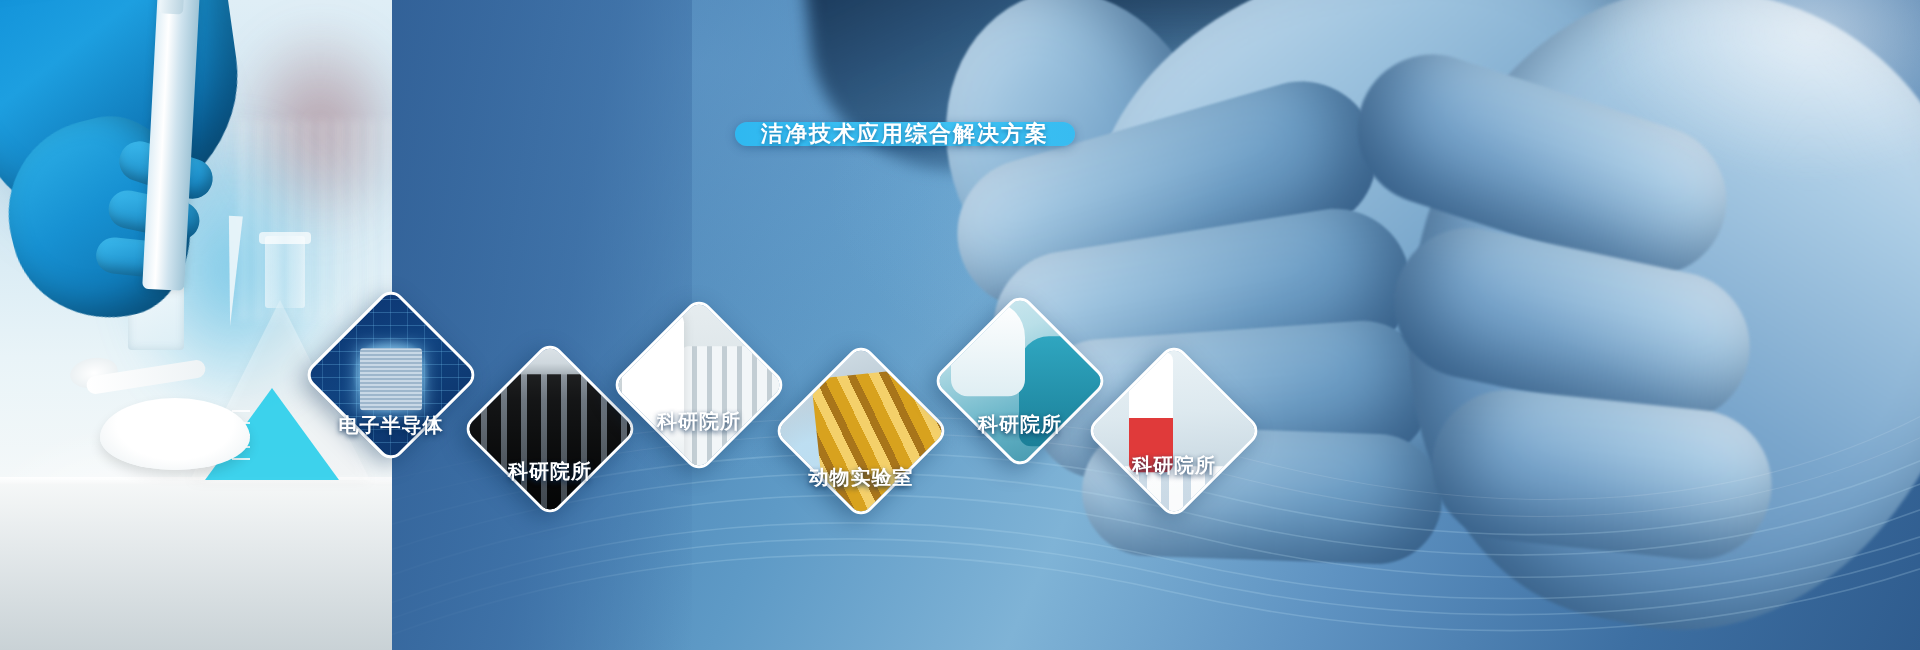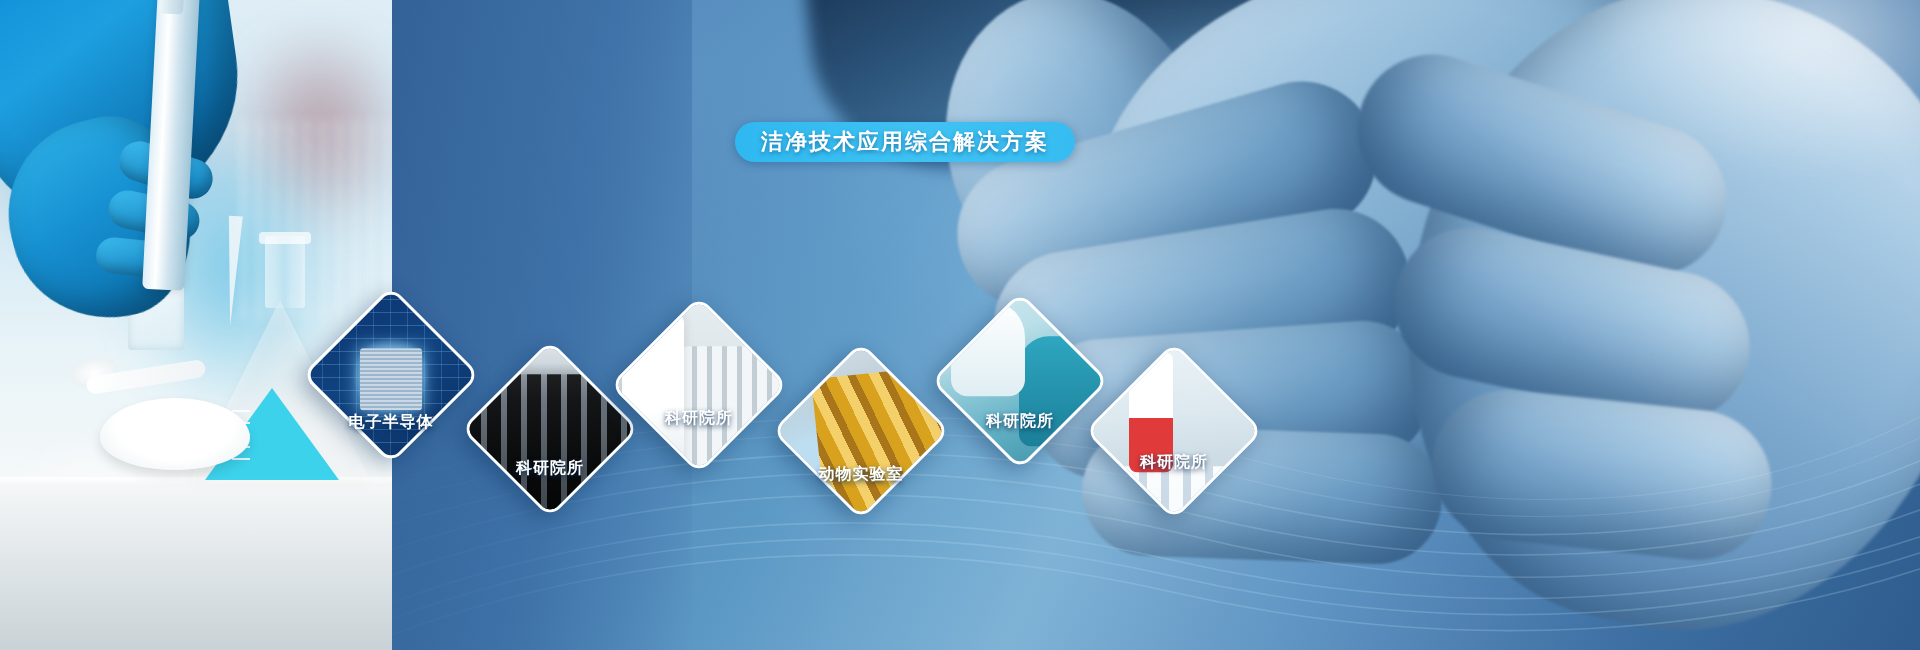--- a/index.html
+++ b/index.html
@@ -117,21 +117,21 @@
     background:radial-gradient(ellipse at 60% 30%, rgba(255,255,255,.55) 0%, rgba(255,255,255,0) 62%);
     filter:blur(10px); }
   
   .flow { position:absolute; left:0; bottom:0; width:1528px; height:340px; opacity:.5; }
 
   
   .blue-wedge { position:absolute; left:392px; top:0; width:300px; height:650px;
     background:linear-gradient(100deg,rgba(48,95,150,.92) 0%,rgba(58,108,163,.80) 55%,rgba(70,125,180,0) 100%); }
 
   
-  .badge { position:absolute; left:735px; top:122px; height:40px; padding:0 26px;
+  .badge { position:absolute; left:735px; top:122px; height:24px; padding:0 26px;
     display:flex; align-items:center; border-radius:20px;
     background:linear-gradient(90deg,#2fb8f0 0%,#3fc2f3 55%,#37bcf1 100%);
     box-shadow:0 2px 10px rgba(10,60,110,.35); }
   .badge span { color:#fff; font-size:22px; font-weight:bold; letter-spacing:2px;
     text-shadow:0 2px 4px rgba(10,70,120,.55); white-space:nowrap; }
 
   .headline { position:absolute; left:0; top:180px; width:1920px; text-align:center;
     pointer-events:none; }
   .headline .hl { display:block; color:#ffffff; font-size:54px; font-weight:bold;
     letter-spacing:6px; line-height:76px; white-space:nowrap;
@@ -140,21 +140,21 @@
   .headline .hl.l2 { margin-left:-42px; }
 
   
   .cards { position:absolute; left:0; top:0; width:1920px; height:650px; }
   .card { position:absolute; width:126px; height:126px; transform:rotate(45deg);
     border:3px solid #ffffff; border-radius:14px; overflow:hidden;
     box-shadow:0 8px 22px rgba(8,45,85,.38); }
   .card .inner { position:absolute; left:-40px; top:-40px; width:206px; height:206px;
     transform:rotate(-45deg); }
   .card-label { position:absolute; width:180px; text-align:center; color:#ffffff;
-    font-size:16px; font-weight:bold; letter-spacing:1px; white-space:nowrap;
+    font-size:20px; font-weight:bold; letter-spacing:1px; white-space:nowrap;
     text-shadow:0 2px 5px rgba(5,40,80,.85); }
 
   
   .art-semi { background:
       radial-gradient(circle at 50% 48%, rgba(180,230,255,.9) 0 7%, rgba(180,230,255,0) 26%),
       repeating-linear-gradient(0deg, rgba(120,200,245,.28) 0 1px, rgba(120,200,245,0) 1px 13px),
       repeating-linear-gradient(90deg, rgba(120,200,245,.22) 0 1px, rgba(120,200,245,0) 1px 17px),
       linear-gradient(150deg,#0b2f6b 0%,#10427f 45%,#0a2a5c 100%); }
   .art-semi:after { content:""; position:absolute; left:72px; top:72px; width:62px; height:62px;
     background:repeating-linear-gradient(0deg,#c8d8e6 0 2px,#9db6cc 2px 4px);

